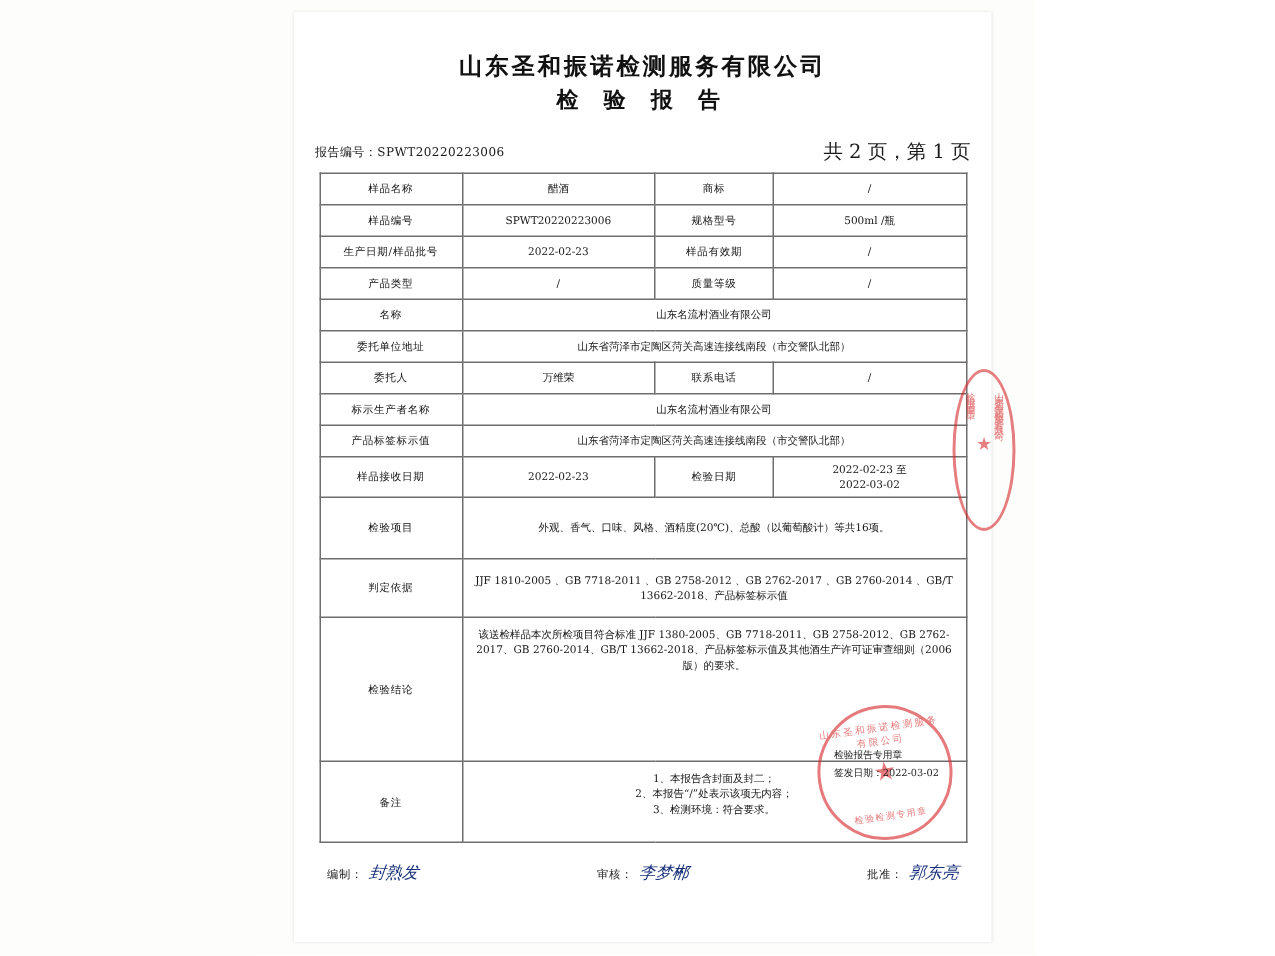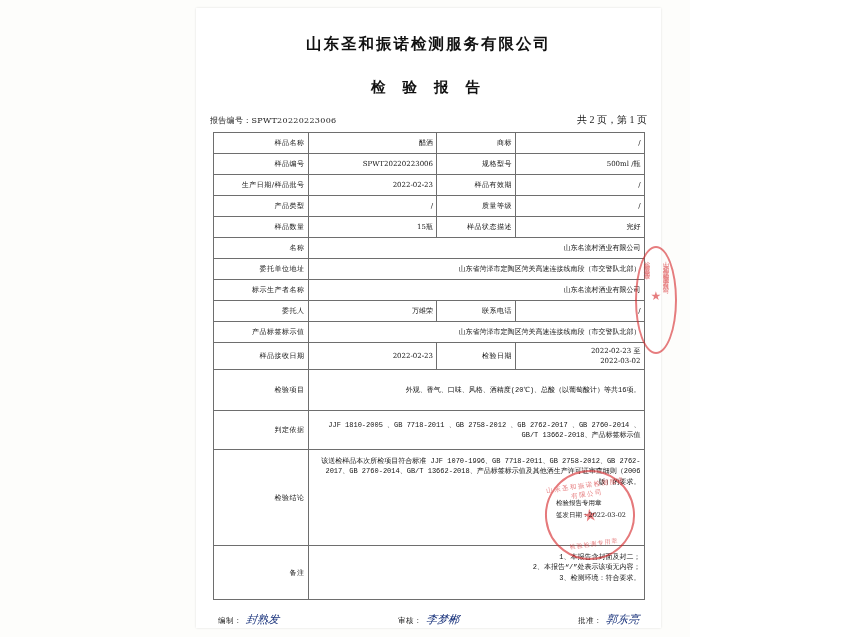--- a/index.html
+++ b/index.html
@@ -39,63 +39,62 @@
     color: #111;
     margin-top: 26px;
   }
   .title-sub {
     text-align: center;
     font-family: "DejaVu Serif", "Liberation Serif", serif;
     font-size: 14.5px;
     font-weight: bold;
     letter-spacing: 6px;
     color: #111;
-    margin-top: 23px;
+    margin-top: 2px;
   }
   .meta-row {
     margin-top: 16px;
     padding: 0 14px;
     font-size: 8px;
     display: flex;
     justify-content: space-between;
     align-items: center;
     font-family: "DejaVu Serif", "Liberation Serif", serif;
   }
   .meta-left { letter-spacing: 0.3px; }
-  .meta-right { font-size: 10px; font-family: Liberation Serif, serif; }
+  .meta-right { font-size: 13px; }
   table.report {
     margin: 5px auto 0 auto;
     width: 432px;
     border-collapse: collapse;
     table-layout: fixed;
     font-family: "DejaVu Serif", "Liberation Serif", serif;
   }
   table.report td {
     border: 1px solid #6e6e6e;
     font-size: 7px;
     padding: 3px 3px;
-    text-align: right;
+    text-align: center;
     vertical-align: middle;
     line-height: 1.45;
     color: #141414;
     height: 14px;
   }
   td.lbl {
     width: 88px;
     letter-spacing: 0.5px;
   }
   td.lbl2 {
     width: 72px;
     letter-spacing: 0.5px;
   }
   td.val { }
   td.left {
     text-align: left;
     padding-left: 8px;
-    font-family: Liberation Mono, monospace;
   }
   td.tall { height: 28px; }
   .small { font-size: 6.6px; }
   .footer {
     margin: 12px 0 0 0;
     padding: 0 22px;
     display: flex;
     justify-content: space-between;
     font-size: 7.5px;
     font-family: "DejaVu Serif", "Liberation Serif", serif;
@@ -226,44 +225,38 @@
           <td class="val">2022-02-23</td>
           <td class="lbl2">样品有效期</td>
           <td class="val">/</td>
         </tr>
         <tr>
           <td class="lbl">产品类型</td>
           <td class="val">/</td>
           <td class="lbl2">质量等级</td>
           <td class="val">/</td>
         </tr>
-        <tr>
-          <td class="lbl">样品数量</td>
-          <td class="val">15瓶</td>
-          <td class="lbl2">样品状态描述</td>
-          <td class="val">完好</td>
-        </tr>
 
         <tr>
           <td class="lbl">名称</td>
           <td colspan="3">山东名流村酒业有限公司</td>
         </tr>
         <tr>
           <td class="lbl">委托单位地址</td>
           <td colspan="3" class="small">山东省菏泽市定陶区菏关高速连接线南段（市交警队北部）</td>
-        </tr>
-        <tr>
-          <td class="lbl">标示生产者名称</td>
-          <td colspan="3">山东名流村酒业有限公司</td>
         </tr>
         <tr>
           <td class="lbl">委托人</td>
           <td>万维荣</td>
           <td class="lbl2">联系电话</td>
           <td>/</td>
+        </tr>
+        <tr>
+          <td class="lbl">标示生产者名称</td>
+          <td colspan="3">山东名流村酒业有限公司</td>
         </tr>
         <tr>
           <td class="lbl">产品标签标示值</td>
           <td colspan="3" class="small">山东省菏泽市定陶区菏关高速连接线南段（市交警队北部）</td>
         </tr>
 
         <tr>
           <td class="lbl tall">样品接收日期</td>
           <td class="tall">2022-02-23</td>
           <td class="lbl2 tall">检验日期</td>
@@ -276,21 +269,21 @@
           <td colspan="3" class="left" style="height:34px">外观、香气、口味、风格、酒精度(20℃)、总酸（以葡萄酸计）等共16项。</td>
         </tr>
 
         <tr>
           <td class="lbl" style="height:32px">判定依据</td>
           <td colspan="3" class="left small" style="height:32px">JJF 1810-2005 、GB 7718-2011 、GB 2758-2012 、GB 2762-2017 、GB 2760-2014 、GB/T 13662-2018、产品标签标示值</td>
         </tr>
 
         <tr>
           <td class="lbl" style="height:86px">检验结论</td>
-          <td colspan="3" class="left small" style="height:86px; vertical-align:top; padding-top:6px">该送检样品本次所检项目符合标准 JJF 1070-1996、GB 7718-2011、GB 2758-2012、GB 2762-2017、GB 2760-2014、GB/T 13662-2018、产品标签标示值及其他酒生产许可证审查细则（2006版）的要求。</td>
+          <td colspan="3" class="left small" style="height:86px; vertical-align:top; padding-top:6px">该送检样品本次所检项目符合标准 JJF 1380-2005、GB 7718-2011、GB 2758-2012、GB 2762-2017、GB 2760-2014、GB/T 13662-2018、产品标签标示值及其他酒生产许可证审查细则（2006版）的要求。</td>
         </tr>
 
         <tr>
           <td class="lbl" style="height:44px">备注</td>
           <td colspan="3" class="left" style="height:44px; white-space:pre-line; vertical-align:top; padding-top:6px">1、本报告含封面及封二；
 2、本报告“/”处表示该项无内容；
 3、检测环境：符合要求。</td>
         </tr>
       </tbody>
     </table>

